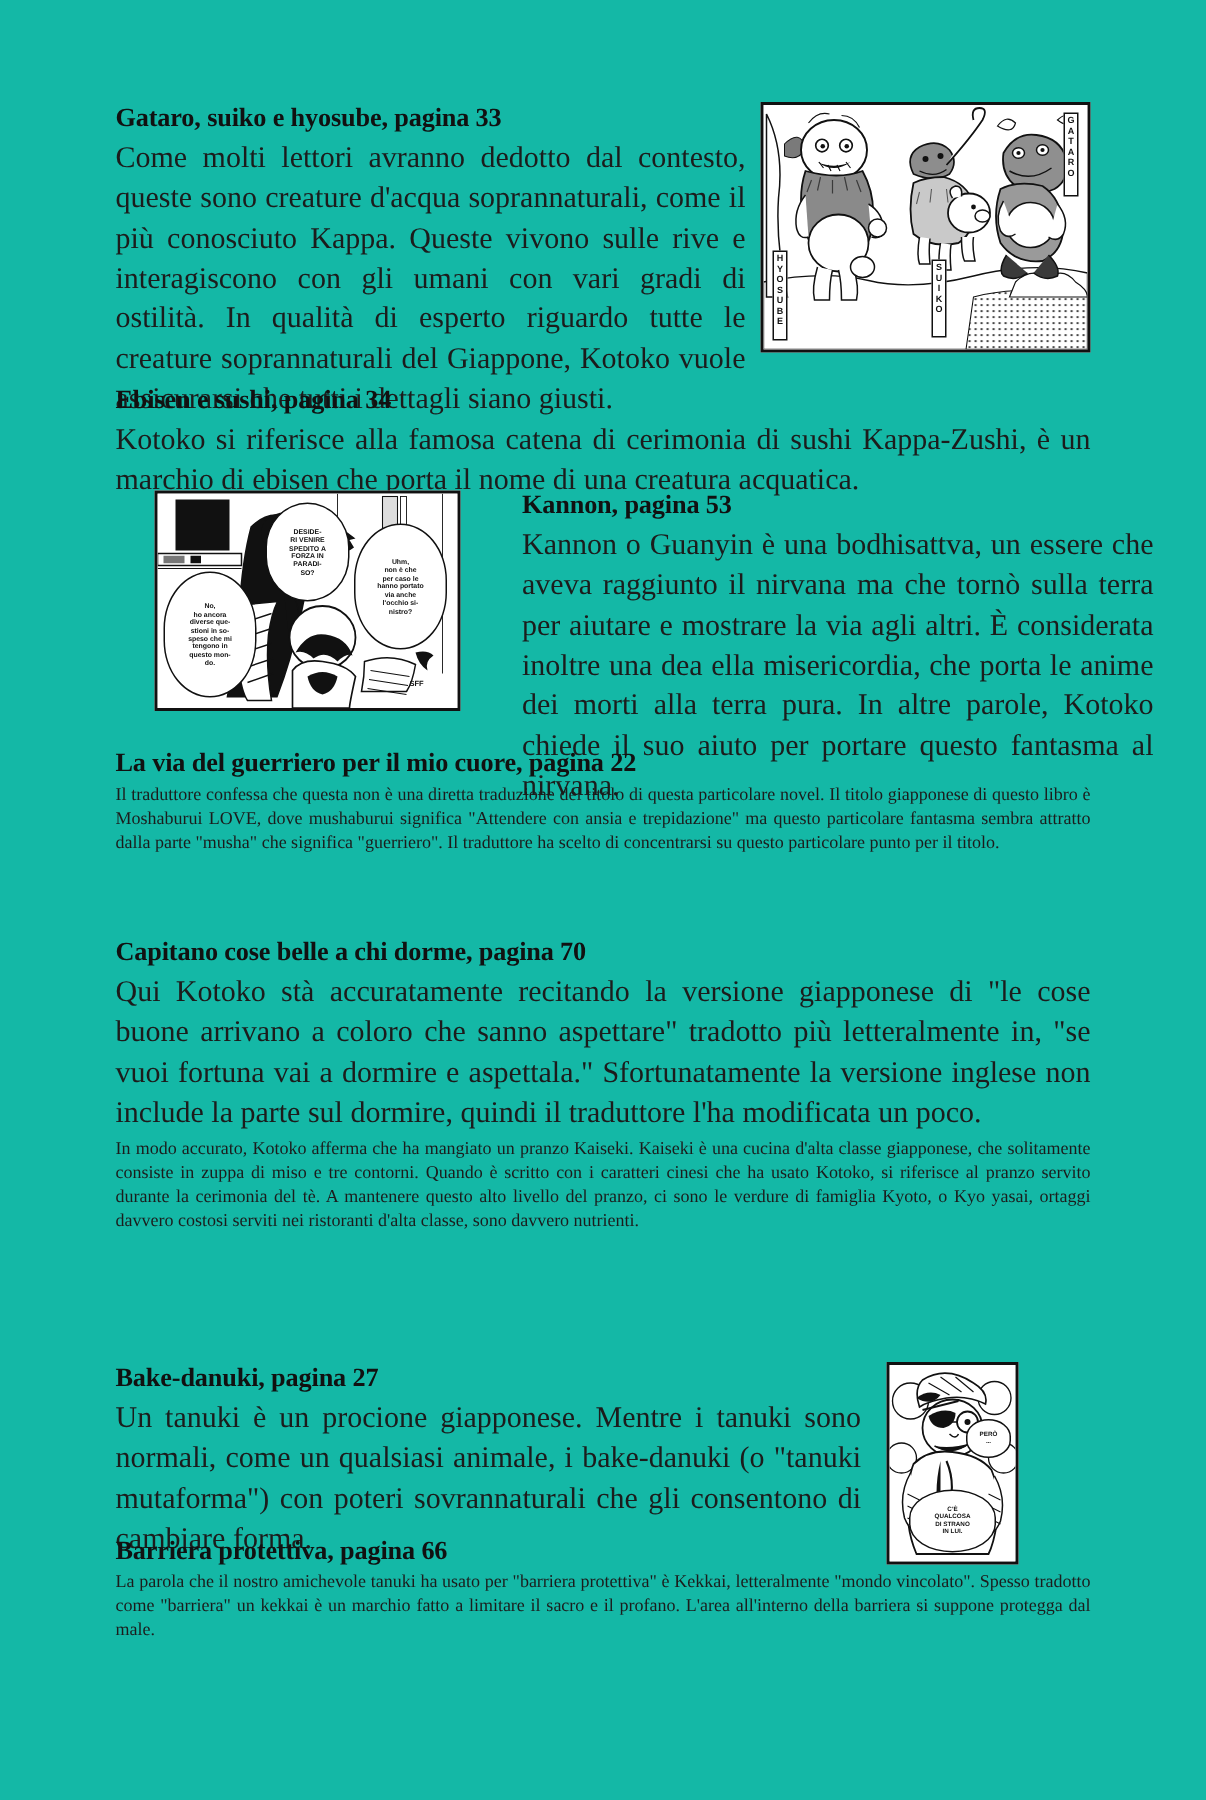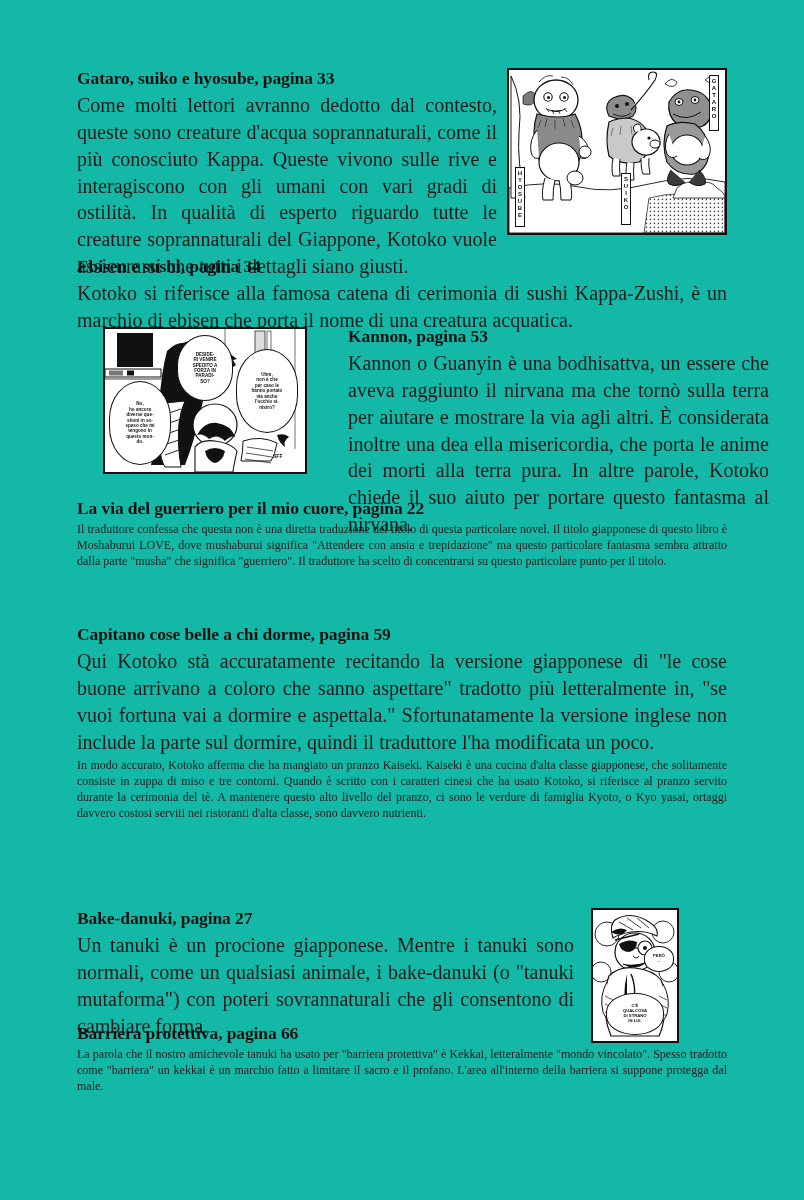--- a/index.html
+++ b/index.html
@@ -145,21 +145,21 @@
       <h2 class="sec-title">Kannon, pagina 53</h2>
       <p class="sec-body">Kannon o Guanyin è una bodhisattva, un essere che aveva raggiunto il nirvana ma che tornò sulla terra per aiutare e mostrare la via agli altri. È considerata inoltre una dea ella misericordia, che porta le anime dei morti alla terra pura. In altre parole, Kotoko chiede il suo aiuto per portare questo fantasma al nirvana.</p>
     </div>
 
     <div class="blk section" id="blk-guerriero">
       <h2 class="sec-title">La via del guerriero per il mio cuore, pagina 22</h2>
       <p class="sec-body tight">Il traduttore confessa che questa non è una diretta traduzione del titolo di questa particolare novel. Il titolo giapponese di questo libro è Moshaburui LOVE, dove mushaburui significa "Attendere con ansia e trepidazione" ma questo particolare fantasma sembra attratto dalla parte "musha" che significa "guerriero". Il traduttore ha scelto di concentrarsi su questo particolare punto per il titolo.</p>
     </div>
 
     <div class="blk section" id="blk-capitano">
-      <h2 class="sec-title">Capitano cose belle a chi dorme, pagina 59</h2>
+      <h2 class="sec-title">Capitano cose belle a chi dorme, pagina 70</h2>
       <p class="sec-body">Qui Kotoko stà accuratamente recitando la versione giapponese di "le cose buone arrivano a coloro che sanno aspettare" tradotto più letteralmente in, "se vuoi fortuna vai a dormire e aspettala." Sfortunatamente la versione inglese non include la parte sul dormire, quindi il traduttore l'ha modificata un poco.</p>
     </div>
 
     <div class="blk section" id="blk-pranzo">
       <p class="sec-body tight">In modo accurato, Kotoko afferma che ha mangiato un pranzo Kaiseki. Kaiseki è una cucina d'alta classe giapponese, che solitamente consiste in zuppa di miso e tre contorni. Quando è scritto con i caratteri cinesi che ha usato Kotoko, si riferisce al pranzo servito durante la cerimonia del tè. A mantenere questo alto livello del pranzo, ci sono le verdure di famiglia Kyoto, o Kyo yasai, ortaggi davvero costosi serviti nei ristoranti d'alta classe, sono davvero nutrienti.</p>
     </div>
 
     <div class="blk section" id="blk-bake">
       <h2 class="sec-title">Bake-danuki, pagina 27</h2>
       <p class="sec-body">Un tanuki è un procione giapponese. Mentre i tanuki sono normali, come un qualsiasi animale, i bake-danuki (o "tanuki mutaforma") con poteri sovrannaturali che gli consentono di cambiare forma.</p>

